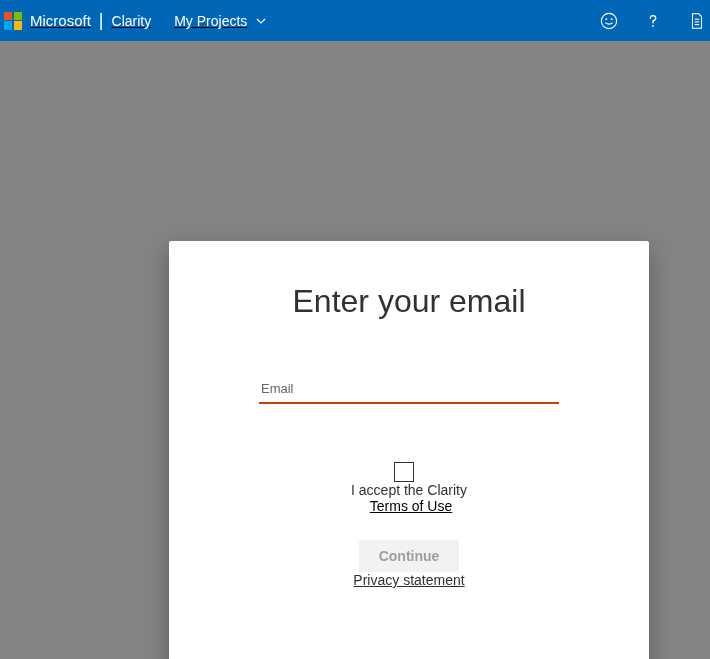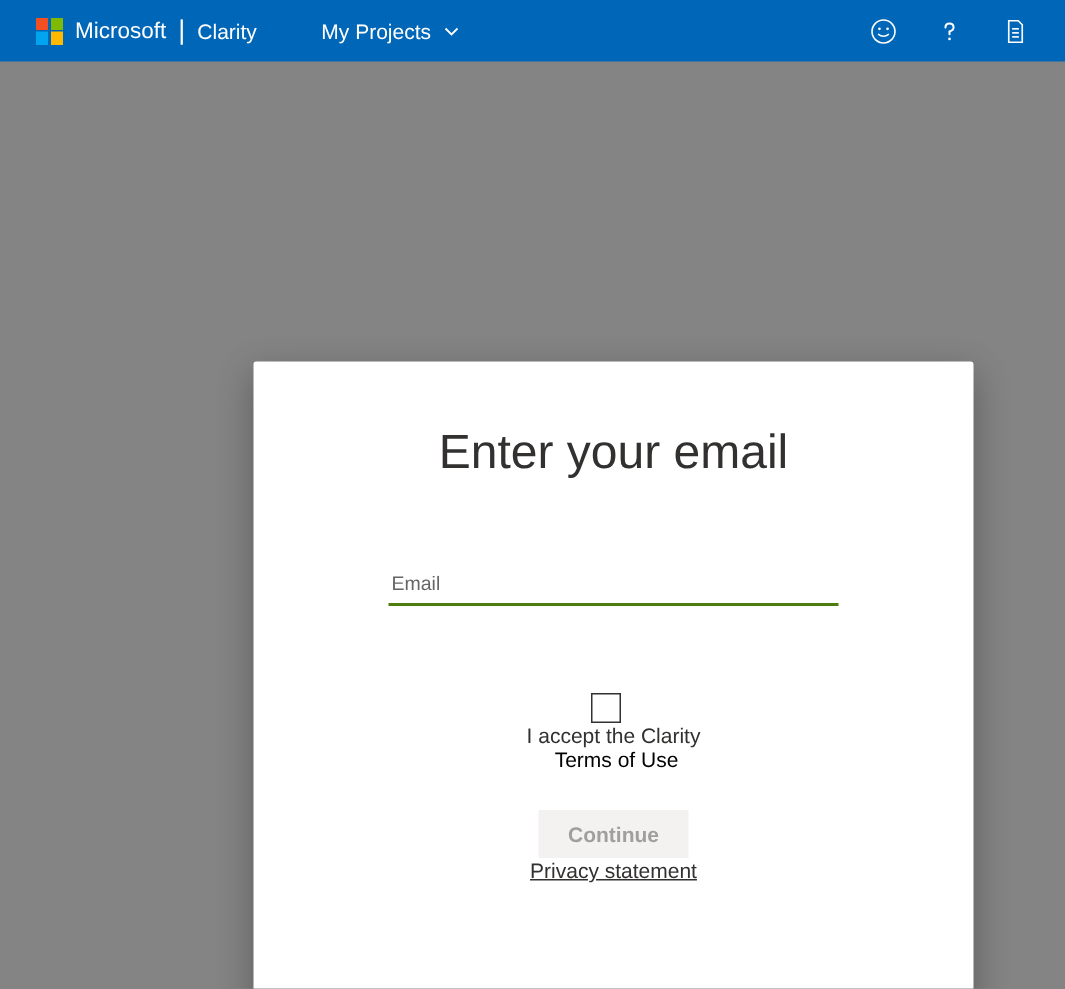--- a/index.html
+++ b/index.html
@@ -14,23 +14,24 @@
       background: #848484;
       overflow: hidden;
       position: relative;
     }
     .header {
       width: 100%;
       height: 41px;
       background: #0067b8;
       display: flex;
       align-items: center;
-      padding: 0 24px;
+      padding: 0 4px;
       position: relative;
       z-index: 2;
+      text-decoration: underline;
     }
     .ms-logo {
       width: 18px;
       height: 18px;
       display: grid;
       grid-template-columns: 1fr 1fr;
       grid-template-rows: 1fr 1fr;
       gap: 1.5px;
       margin-right: 8px;
     }
@@ -56,21 +57,21 @@
     .product-name {
       color: #ffffff;
       font-size: 14px;
       font-weight: 400;
     }
     .nav-projects {
       display: flex;
       align-items: center;
       color: #ffffff;
       font-size: 14px;
-      margin-left: 43px;
+      margin-left: 23px;
       cursor: pointer;
     }
     .nav-projects svg {
       margin-left: 8px;
     }
     .header-right {
       margin-left: auto;
       display: flex;
       align-items: center;
       gap: 26px;
@@ -99,21 +100,21 @@
       font-size: 32px;
       font-weight: 400;
       color: #323130;
       margin-top: 42px;
       text-align: center;
     }
     .email-input {
       width: 300px;
       margin-top: 54px;
       border: none;
-      border-bottom: 2px solid #4d7c0f;
+      border-bottom: 2px solid #c2410c;
       font-size: 14px;
       padding: 6px 2px;
       outline: none;
       color: #323130;
     }
     .email-input::placeholder {
       color: #666;
       font-size: 13px;
     }
     .consent-row {
@@ -127,20 +128,21 @@
     .checkbox {
       width: 20px;
       height: 20px;
       border: 1px solid #323130;
       margin-right: 10px;
       cursor: pointer;
       background: #ffffff;
     }
     .terms-link {
       color: #000000;
+      text-decoration: underline;
       margin-left: 4px;
       cursor: pointer;
     }
     .continue-btn {
       margin-top: 26px;
       padding: 8px 20px;
       background: #f3f2f1;
       border: none;
       color: #a19f9d;
       font-size: 14px;

